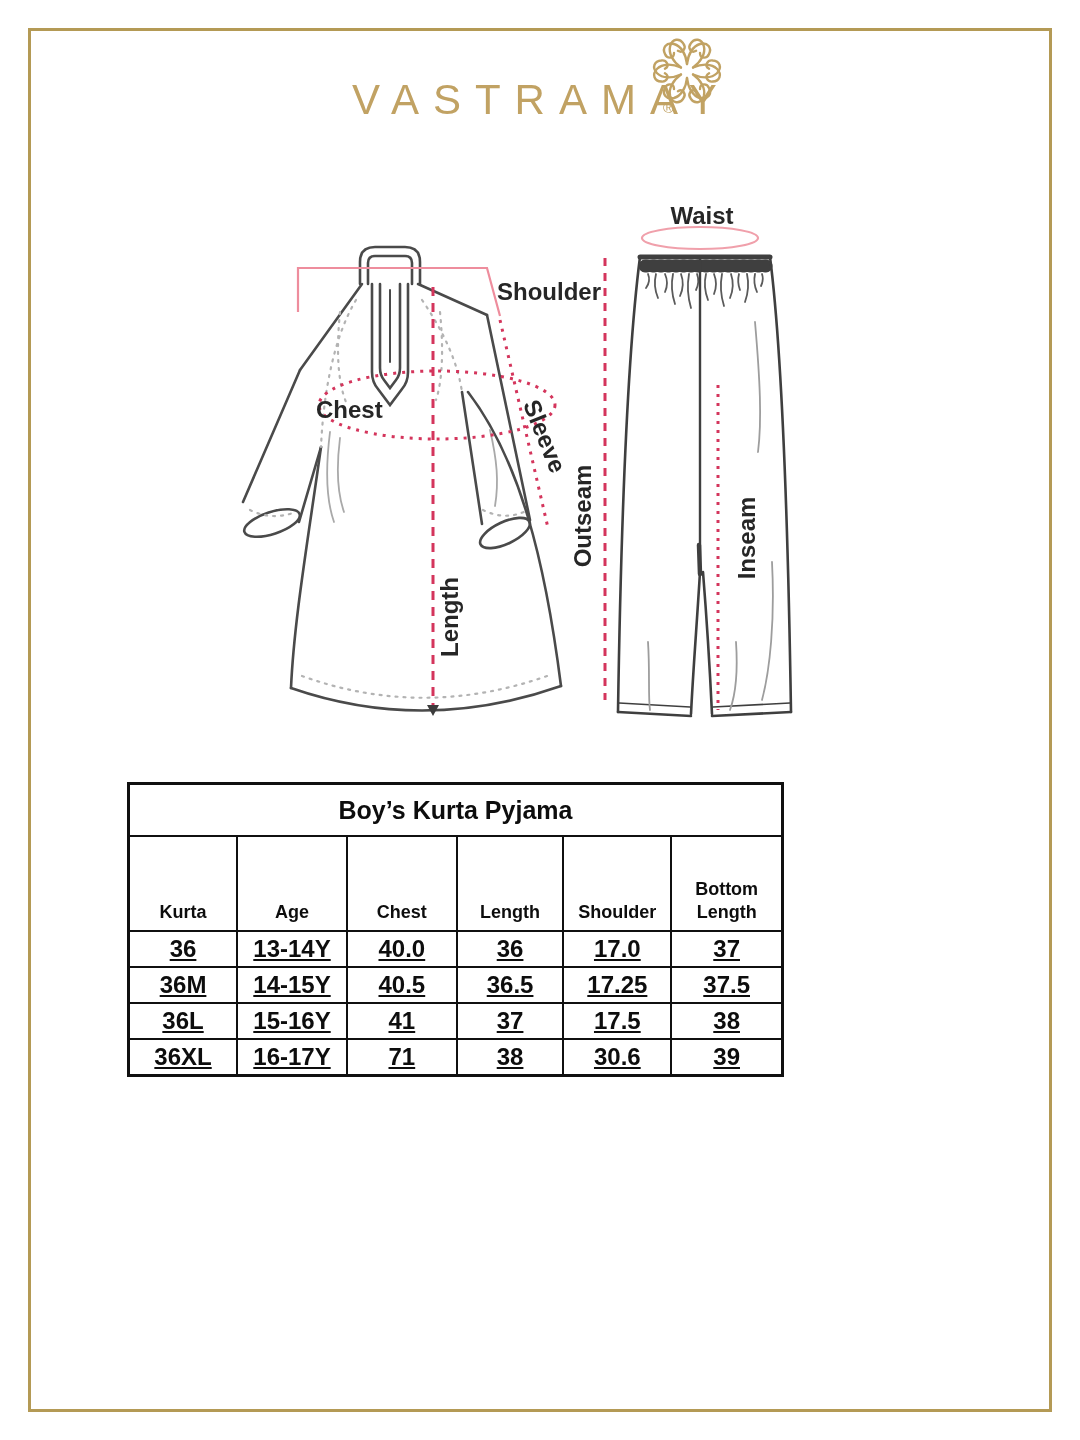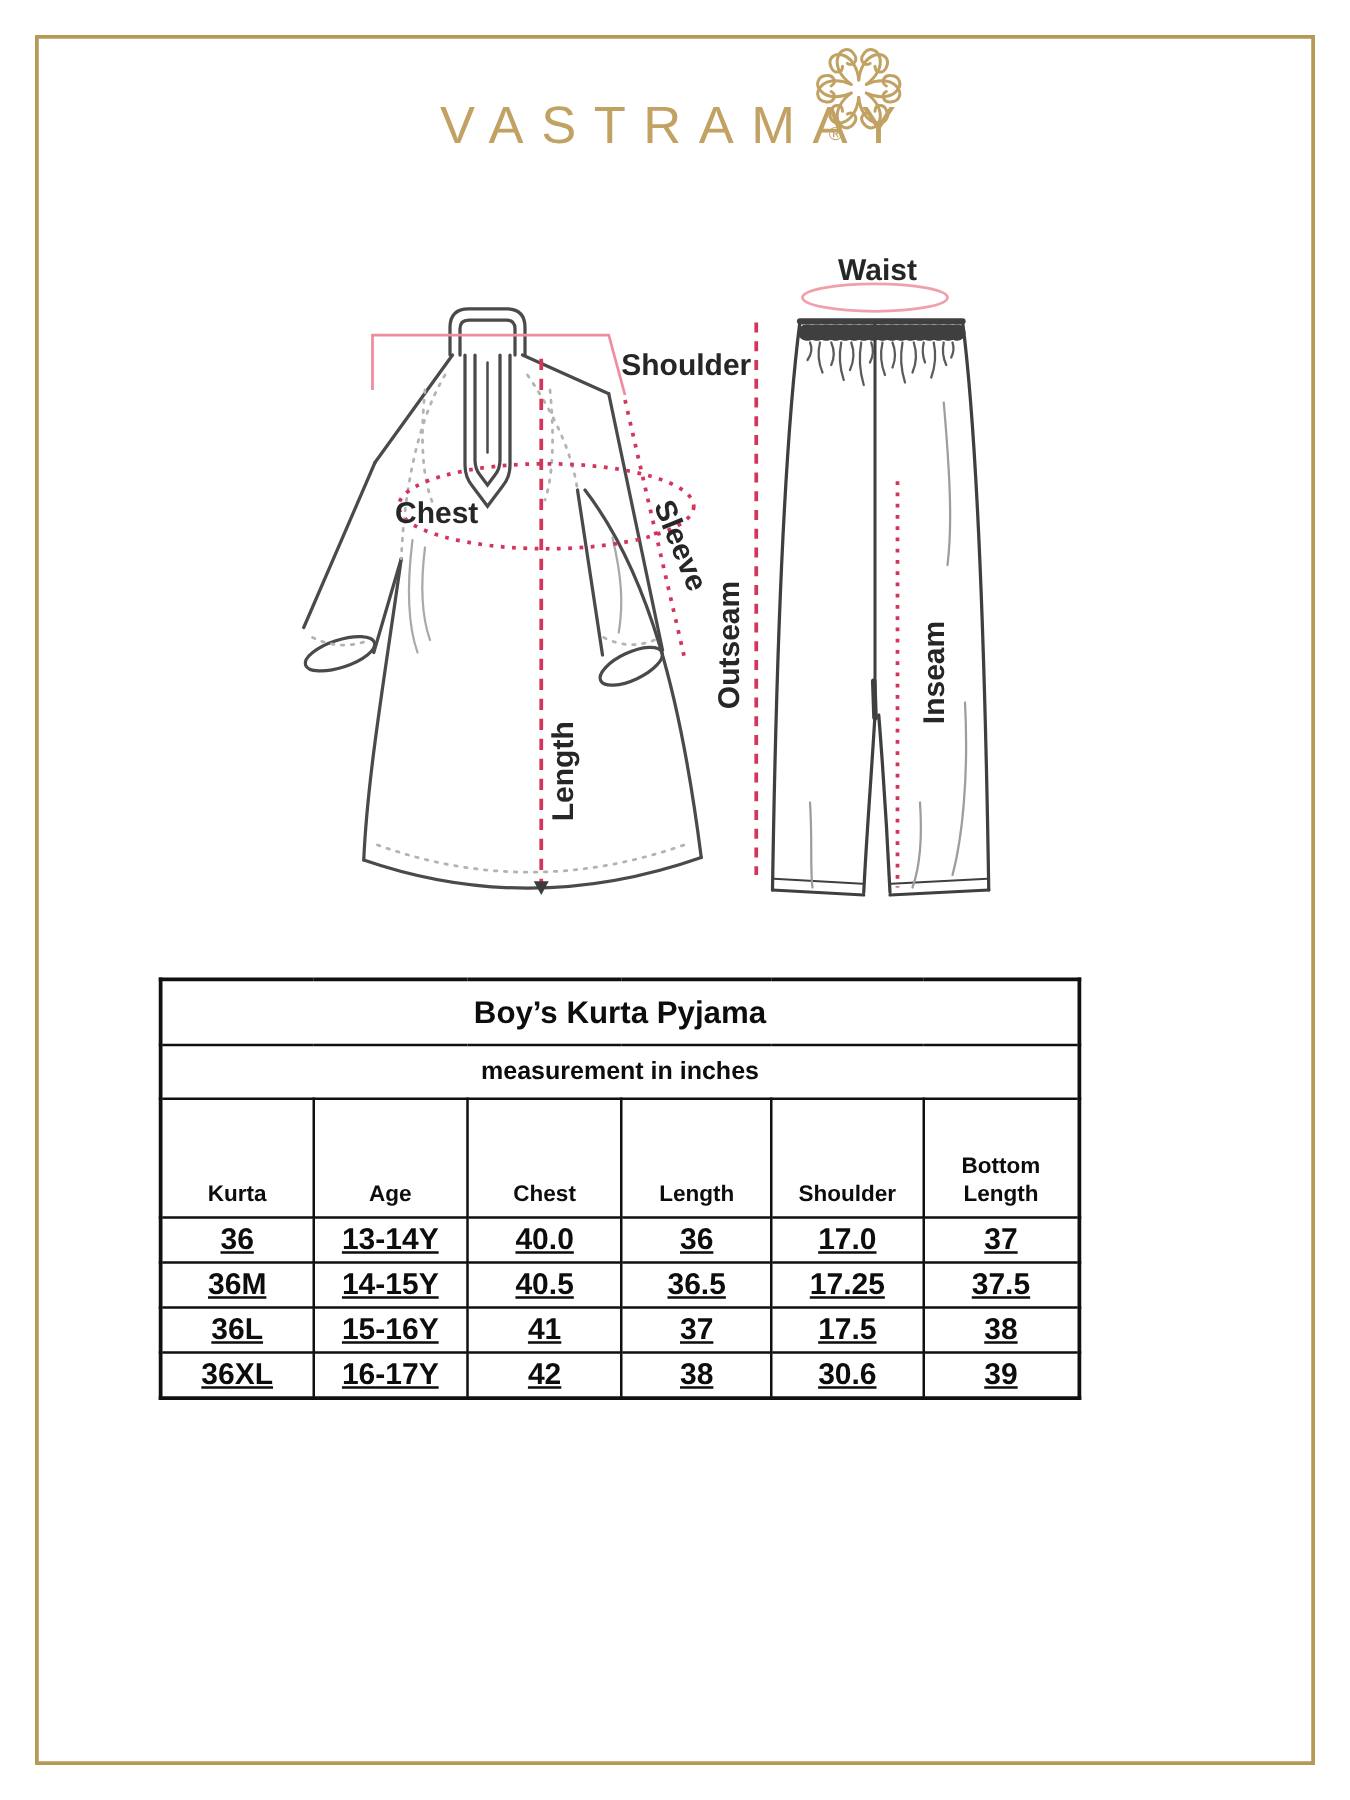--- a/index.html
+++ b/index.html
@@ -24,21 +24,21 @@
   }
   .ornament{position:absolute;left:649px;top:33px;}
   
   .diagram{position:absolute;left:170px;top:195px;}
   .diagram text{
     font-family:"Liberation Sans",sans-serif;
     font-size:24px;font-weight:600;fill:#262626;
   }
   
   .size-table{
-    position:absolute;left:127px;top:782px;width:738px;
+    position:absolute;left:127px;top:782px;width:657px;
     border-collapse:collapse;table-layout:fixed;
     font-family:"Liberation Sans",sans-serif;
   }
   .size-table th,.size-table td{
     border:2.5px solid #101010;text-align:center;color:#0d0d0d;
     padding:0;
   }
   .size-table{border:3px solid #101010;}
   .r-title th{height:50px;font-size:25px;font-weight:700;}
   .r-sub th{height:41px;font-size:20px;font-weight:700;}
@@ -207,23 +207,20 @@
         <col style="width:16.8%">
         <col style="width:16.8%">
       <col style="width:16.3%">
         <col style="width:16.5%">
         <col style="width:17.0%">
     </colgroup>
     <thead>
       <tr class="r-title">
         <th colspan="6">Boy’s Kurta Pyjama</th>
       </tr>
-      <tr class="r-sub">
-        <th colspan="6">measurement in inches</th>
-      </tr>
       <tr class="r-head">
         <th>Kurta</th>
         <th>Age</th>
         <th>Chest</th>
         <th>Length</th>
         <th>Shoulder</th>
         <th>Bottom Length</th>
       </tr>
     </thead>
     <tbody>
@@ -247,21 +244,21 @@
         <td>36L</td>
         <td>15-16Y</td>
         <td>41</td>
         <td>37</td>
         <td>17.5</td>
         <td>38</td>
       </tr>
       <tr>
         <td>36XL</td>
         <td>16-17Y</td>
-        <td>42</td>
+        <td>71</td>
         <td>38</td>
         <td>30.6</td>
         <td>39</td>
       </tr>
     </tbody>
   </table>
 
 
 </div>
 

